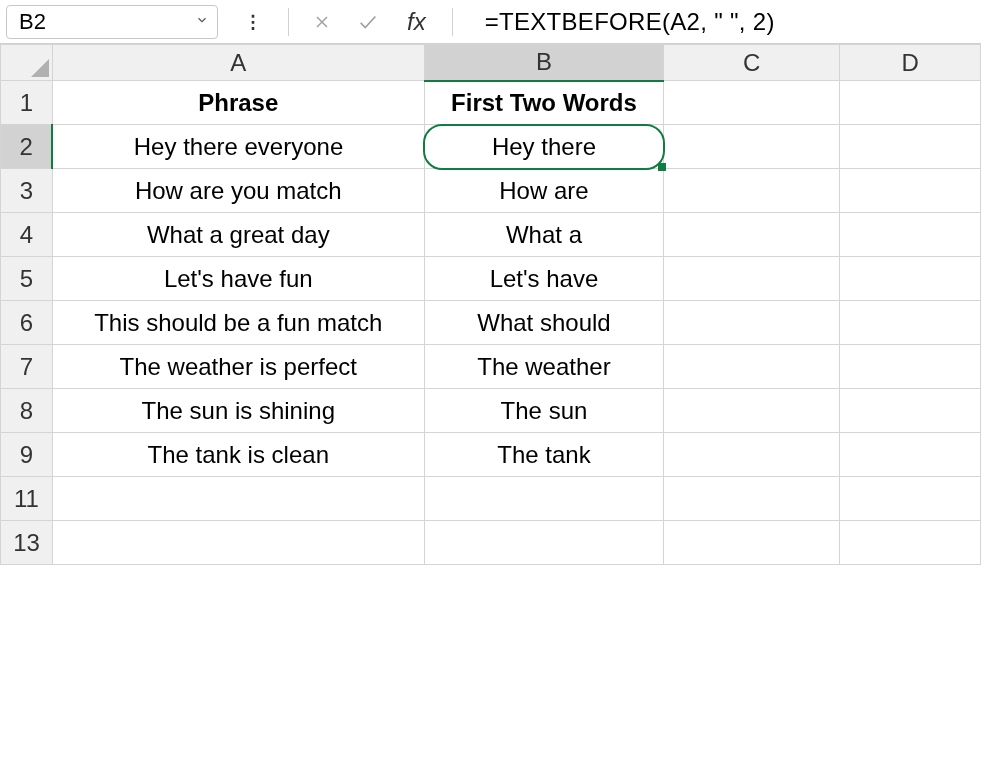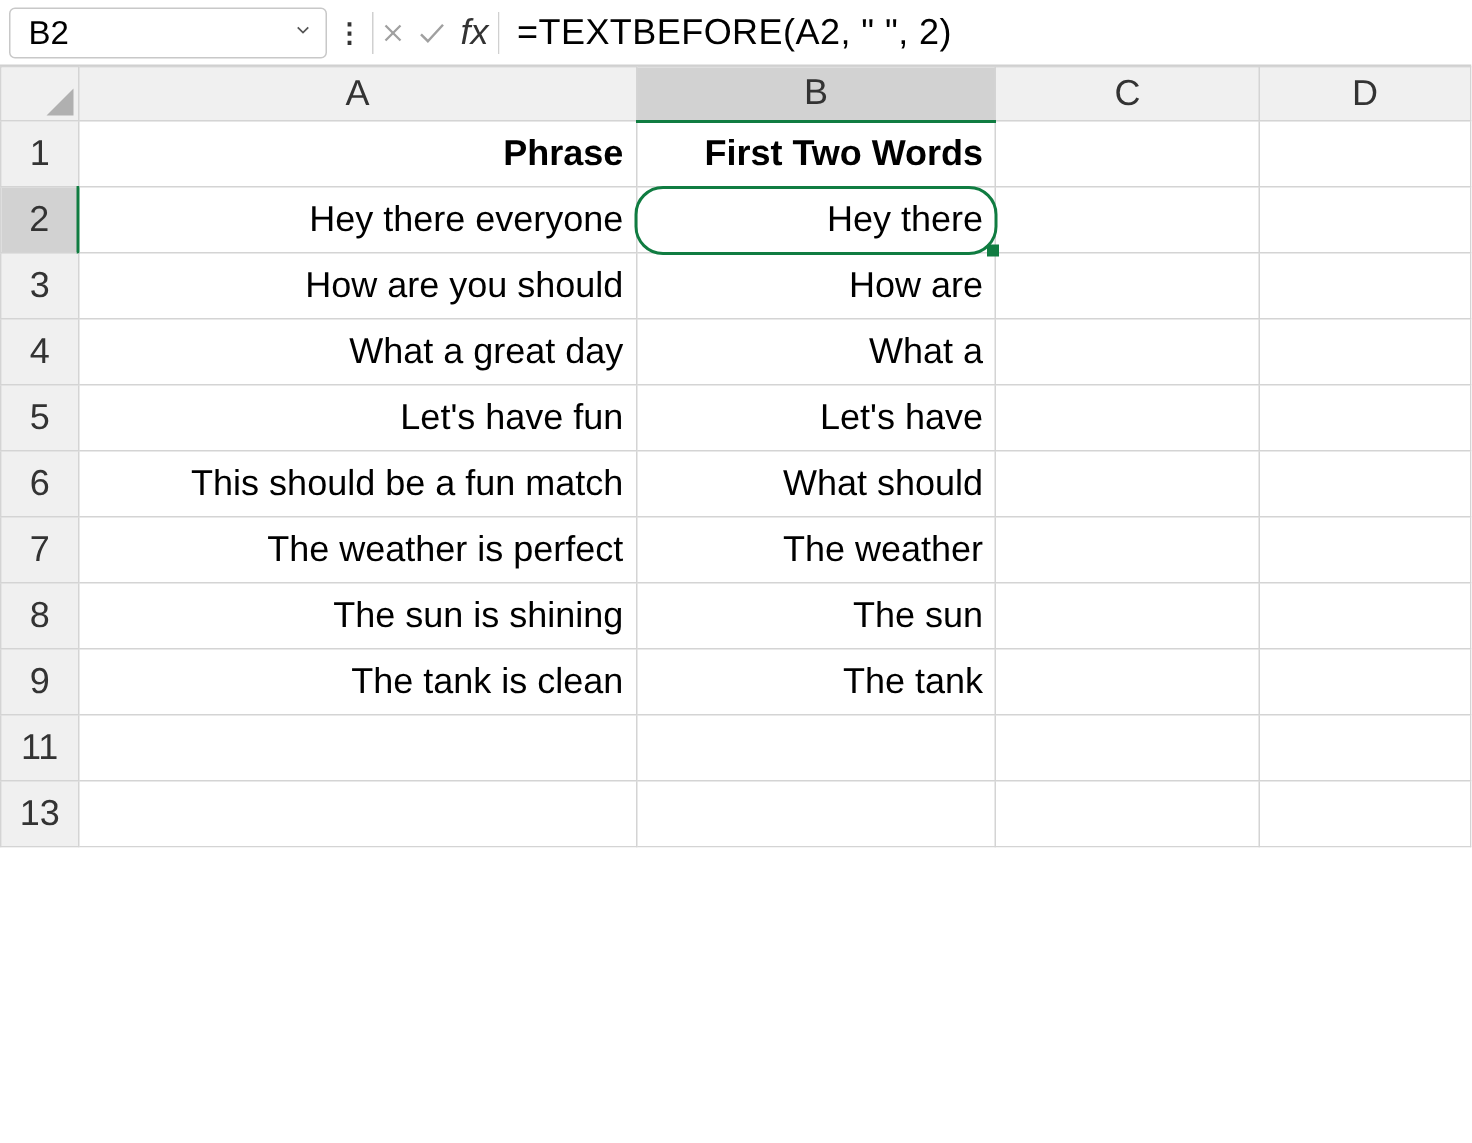--- a/index.html
+++ b/index.html
@@ -8,21 +8,21 @@
       font-size: 14px;
       background: #ffffff;
       color: #000000;
     }
     .formula-bar {
       display: flex;
       align-items: center;
       height: 44px;
       border-bottom: 1px solid #d0d0d0;
       padding: 4px 6px;
-      gap: 0;
+      gap: 20px;
       background: #ffffff;
     }
     .name-box {
       display: flex;
       align-items: center;
       justify-content: space-between;
       width: 212px;
       height: 34px;
       border: 1px solid #c8c8c8;
       border-radius: 4px;
@@ -113,21 +113,21 @@
       position: absolute;
       right: 3px;
       bottom: 3px;
       border-style: solid;
       border-width: 0 0 18px 18px;
       border-color: transparent transparent #b0b0b0 transparent;
     }
     .cell {
       padding: 4px 8px;
       height: 44px;
-      text-align: right;
+      text-align: center;
       vertical-align: middle;
       background: #ffffff;
     }
     .cell.bold { font-weight: bold; }
     .cell.selected {
       outline: 2px solid #107c41;
       outline-offset: -1px;
       position: relative;
       border-radius: 18px;
     }
@@ -195,21 +195,21 @@
       </tr>
       <tr>
         <th class="row-header selected">2</th>
         <td class="cell col-A">Hey there everyone</td>
         <td class="cell col-B selected">Hey there</td>
         <td class="cell col-C"></td>
         <td class="cell col-D"></td>
       </tr>
       <tr>
         <th class="row-header">3</th>
-        <td class="cell col-A">How are you should</td>
+        <td class="cell col-A">How are you match</td>
         <td class="cell col-B">How are</td>
         <td class="cell col-C"></td>
         <td class="cell col-D"></td>
       </tr>
       <tr>
         <th class="row-header">4</th>
         <td class="cell col-A">What a great day</td>
         <td class="cell col-B">What a</td>
         <td class="cell col-C"></td>
         <td class="cell col-D"></td>

